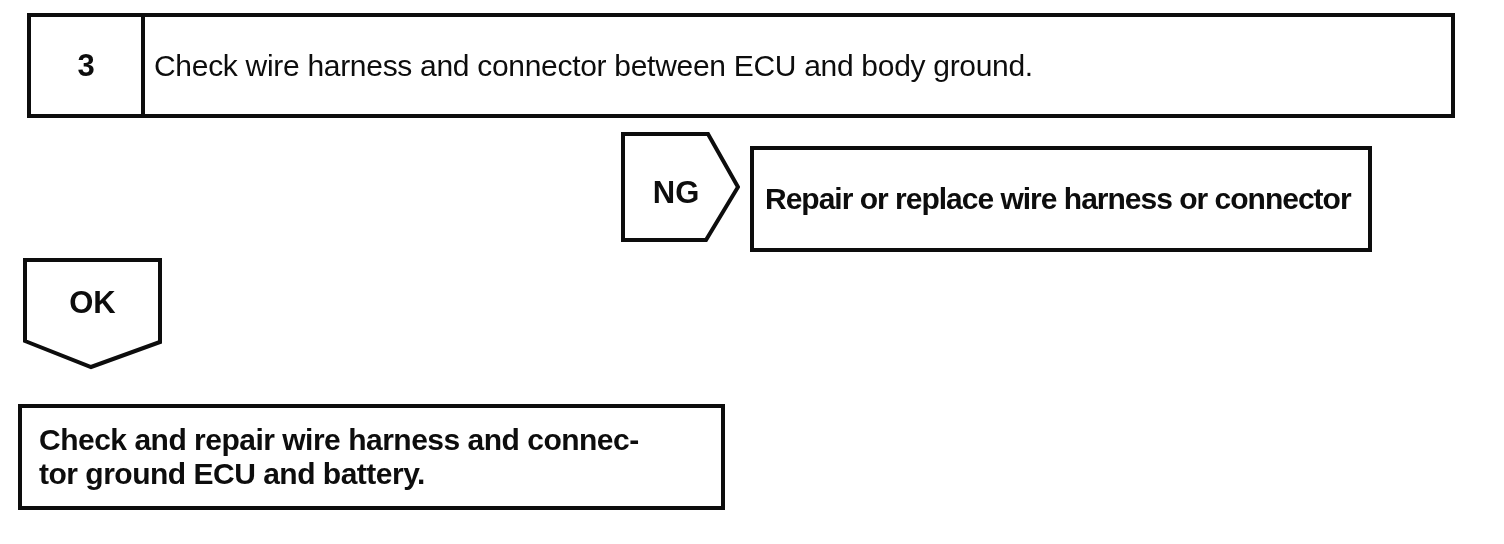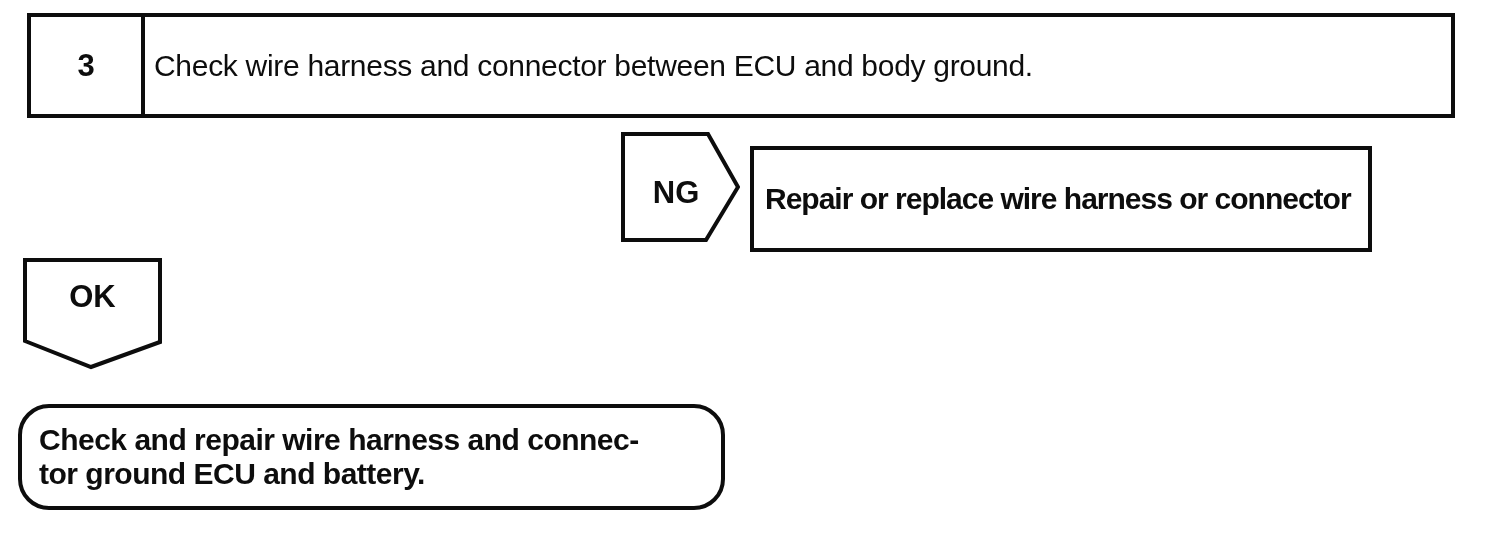--- a/index.html
+++ b/index.html
@@ -36,21 +36,21 @@
     left:750px; top:132px; width:622px; height:106px;
     padding-left:11px; font-size:30px; font-weight:700; letter-spacing:-1px;
     white-space:nowrap;
     margin-top:14px;
   }
   
   .ok-box {
     left:18px; top:404px; width:707px; height:106px;
     flex-direction:column; align-items:flex-start; justify-content:center;
     padding-left:17px; font-size:30px; font-weight:700;
-    line-height:34px; letter-spacing:-0.5px; white-space:nowrap;border-radius:31px;
+    line-height:34px; letter-spacing:-0.5px; white-space:nowrap;
   }
   
   .shape { position:absolute; display:block; }
   .shape polygon {
     fill:var(--paper); stroke:var(--ink);
     stroke-width:4; stroke-linejoin:miter;
   }
   .shape-label {
     position:absolute; display:flex; align-items:center; justify-content:center;
     font-size:31px; font-weight:700; letter-spacing:0;
@@ -71,20 +71,20 @@
   </svg>
   <div class="shape-label" style="left:621px; top:132px; width:110px; height:108px;margin-top:7px;">NG</div>
 
   <div class="box ng-box">
     <span>Repair or replace wire harness or connector</span>
   </div>
 
   <svg class="shape" style="left:23px; top:258px;" width="140" height="112" viewBox="0 0 140 112">
     <polygon points="2,2 137,2 137,84 68,109 2,83"></polygon>
   </svg>
-  <div class="shape-label" style="left:23px; top:254px; width:139px; height:86px;">OK</div>
+  <div class="shape-label" style="left:23px; top:260px; width:139px; height:86px;">OK</div>
 
   <div class="box ok-box">
     <span>Check and repair wire harness and connec-</span>
     <span>tor ground ECU and battery.</span>
   </div>
 
 </div>
 
 </body></html>

